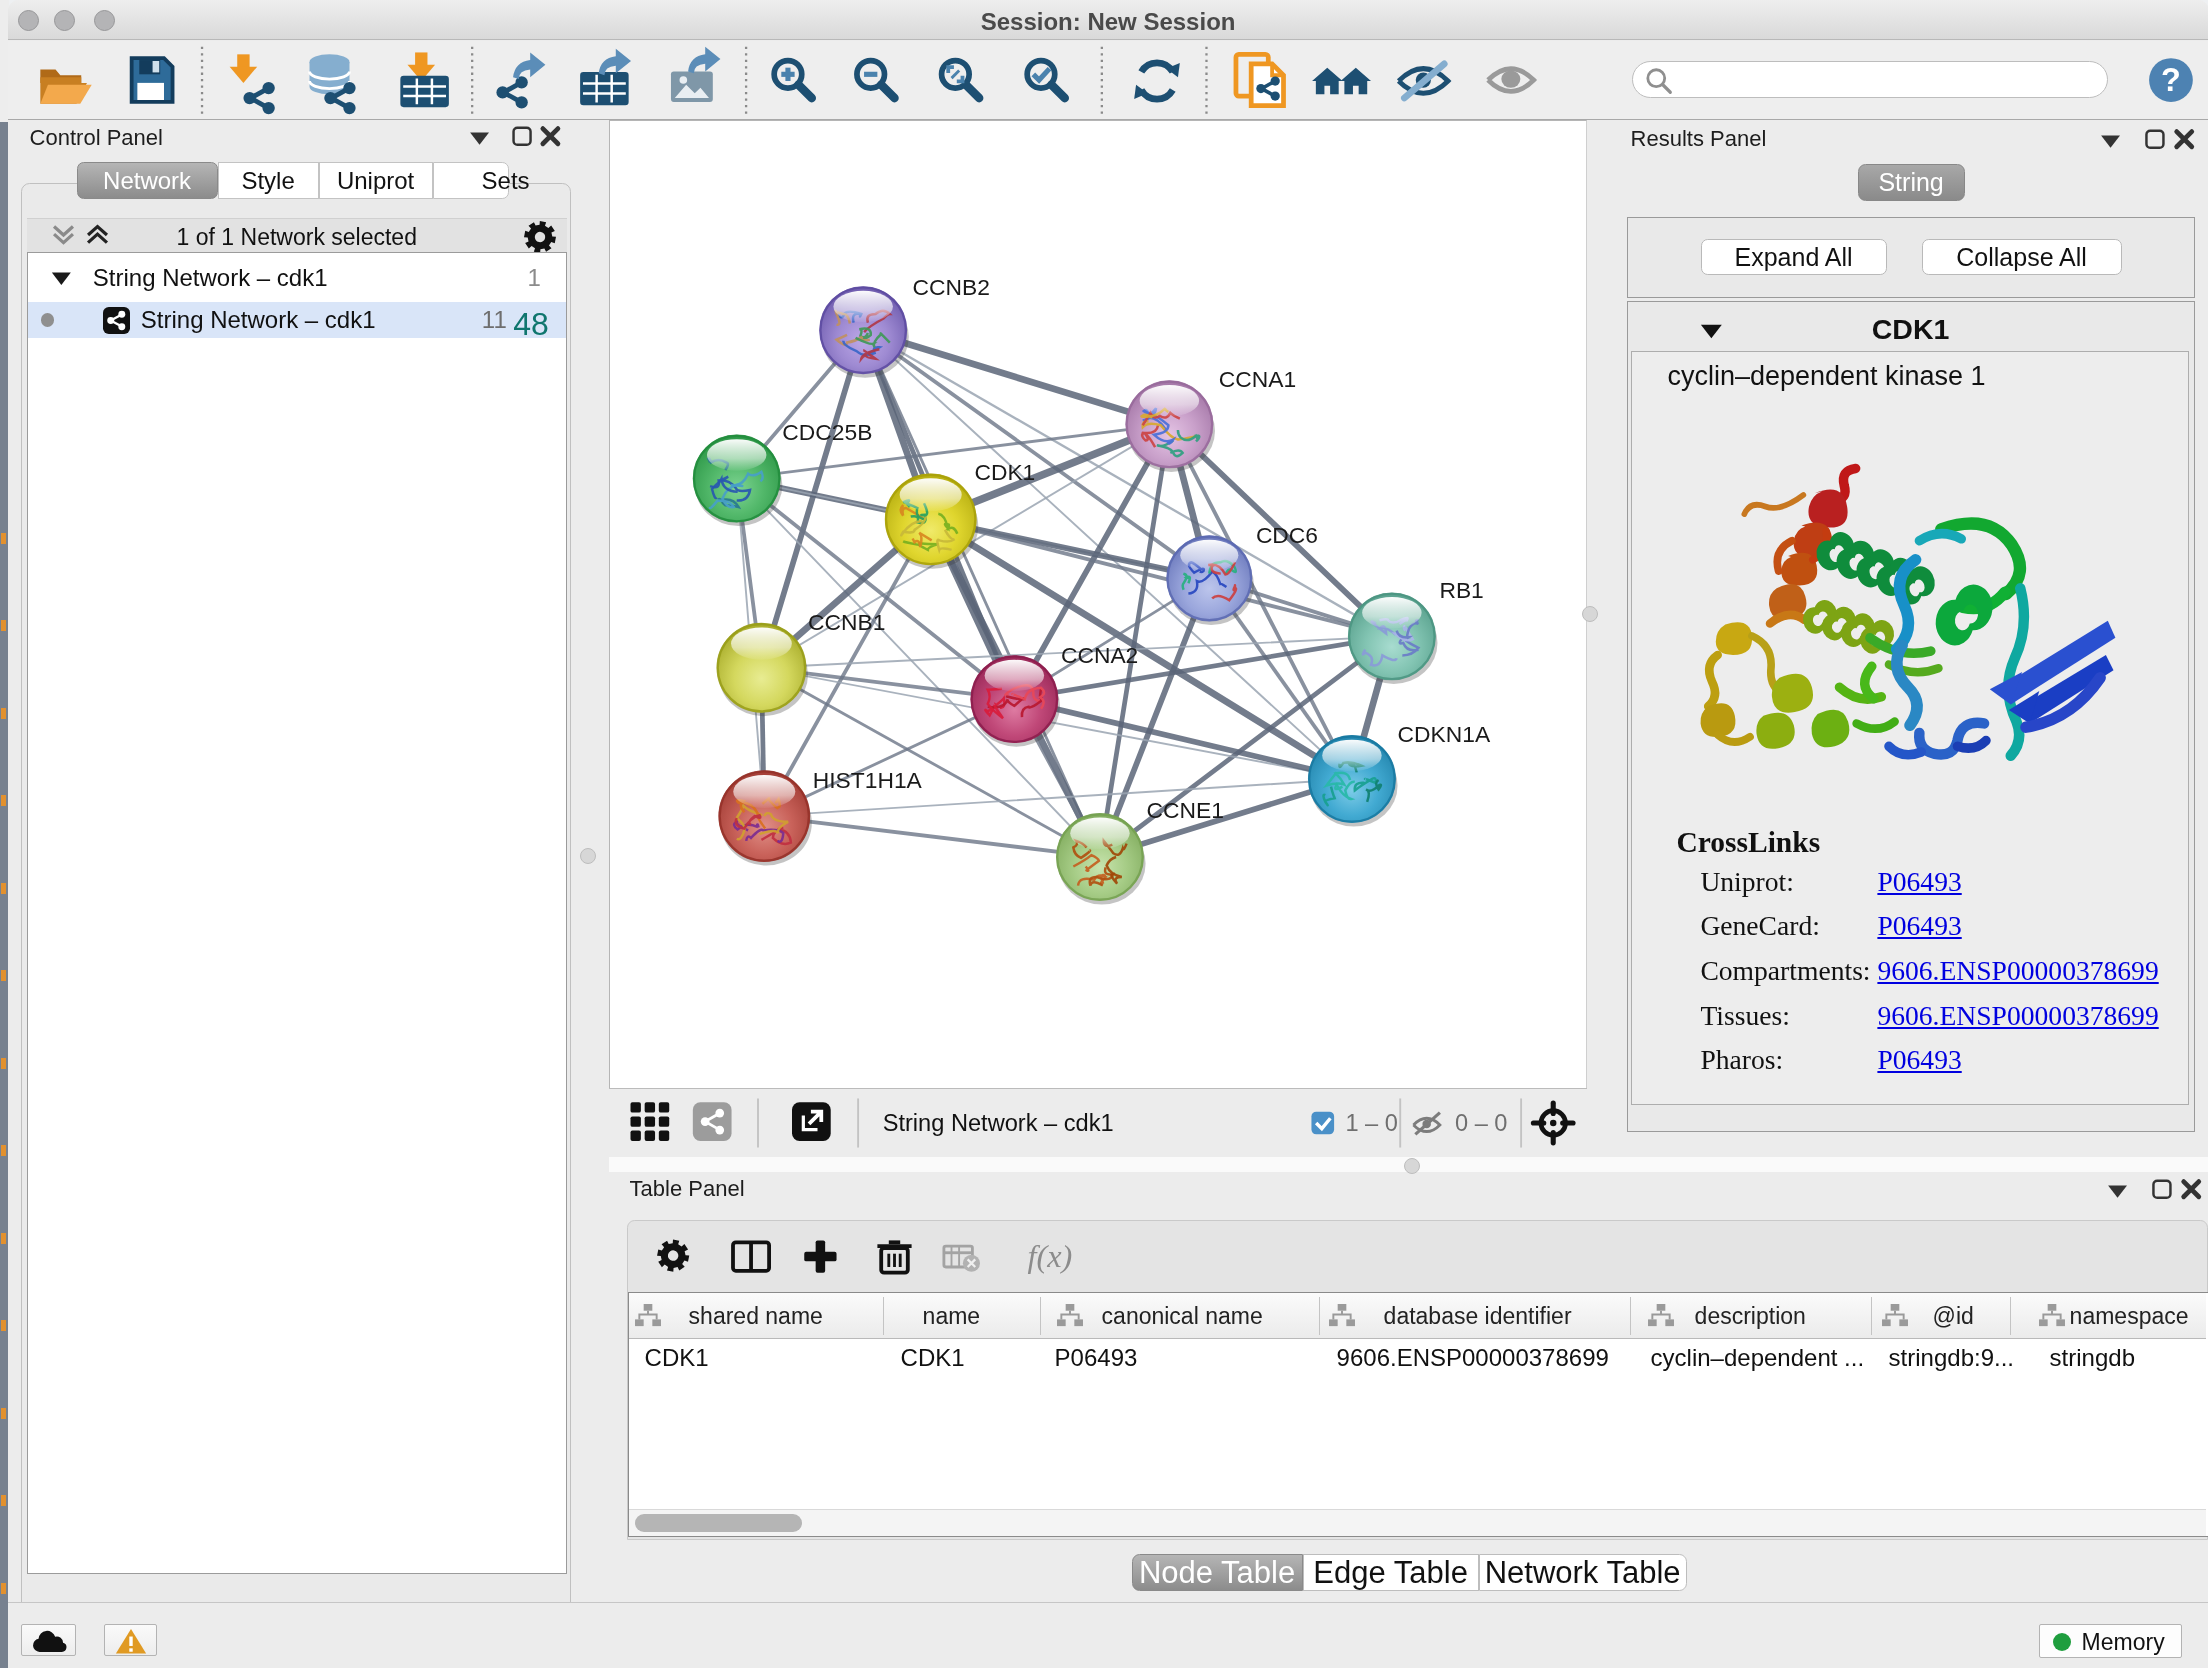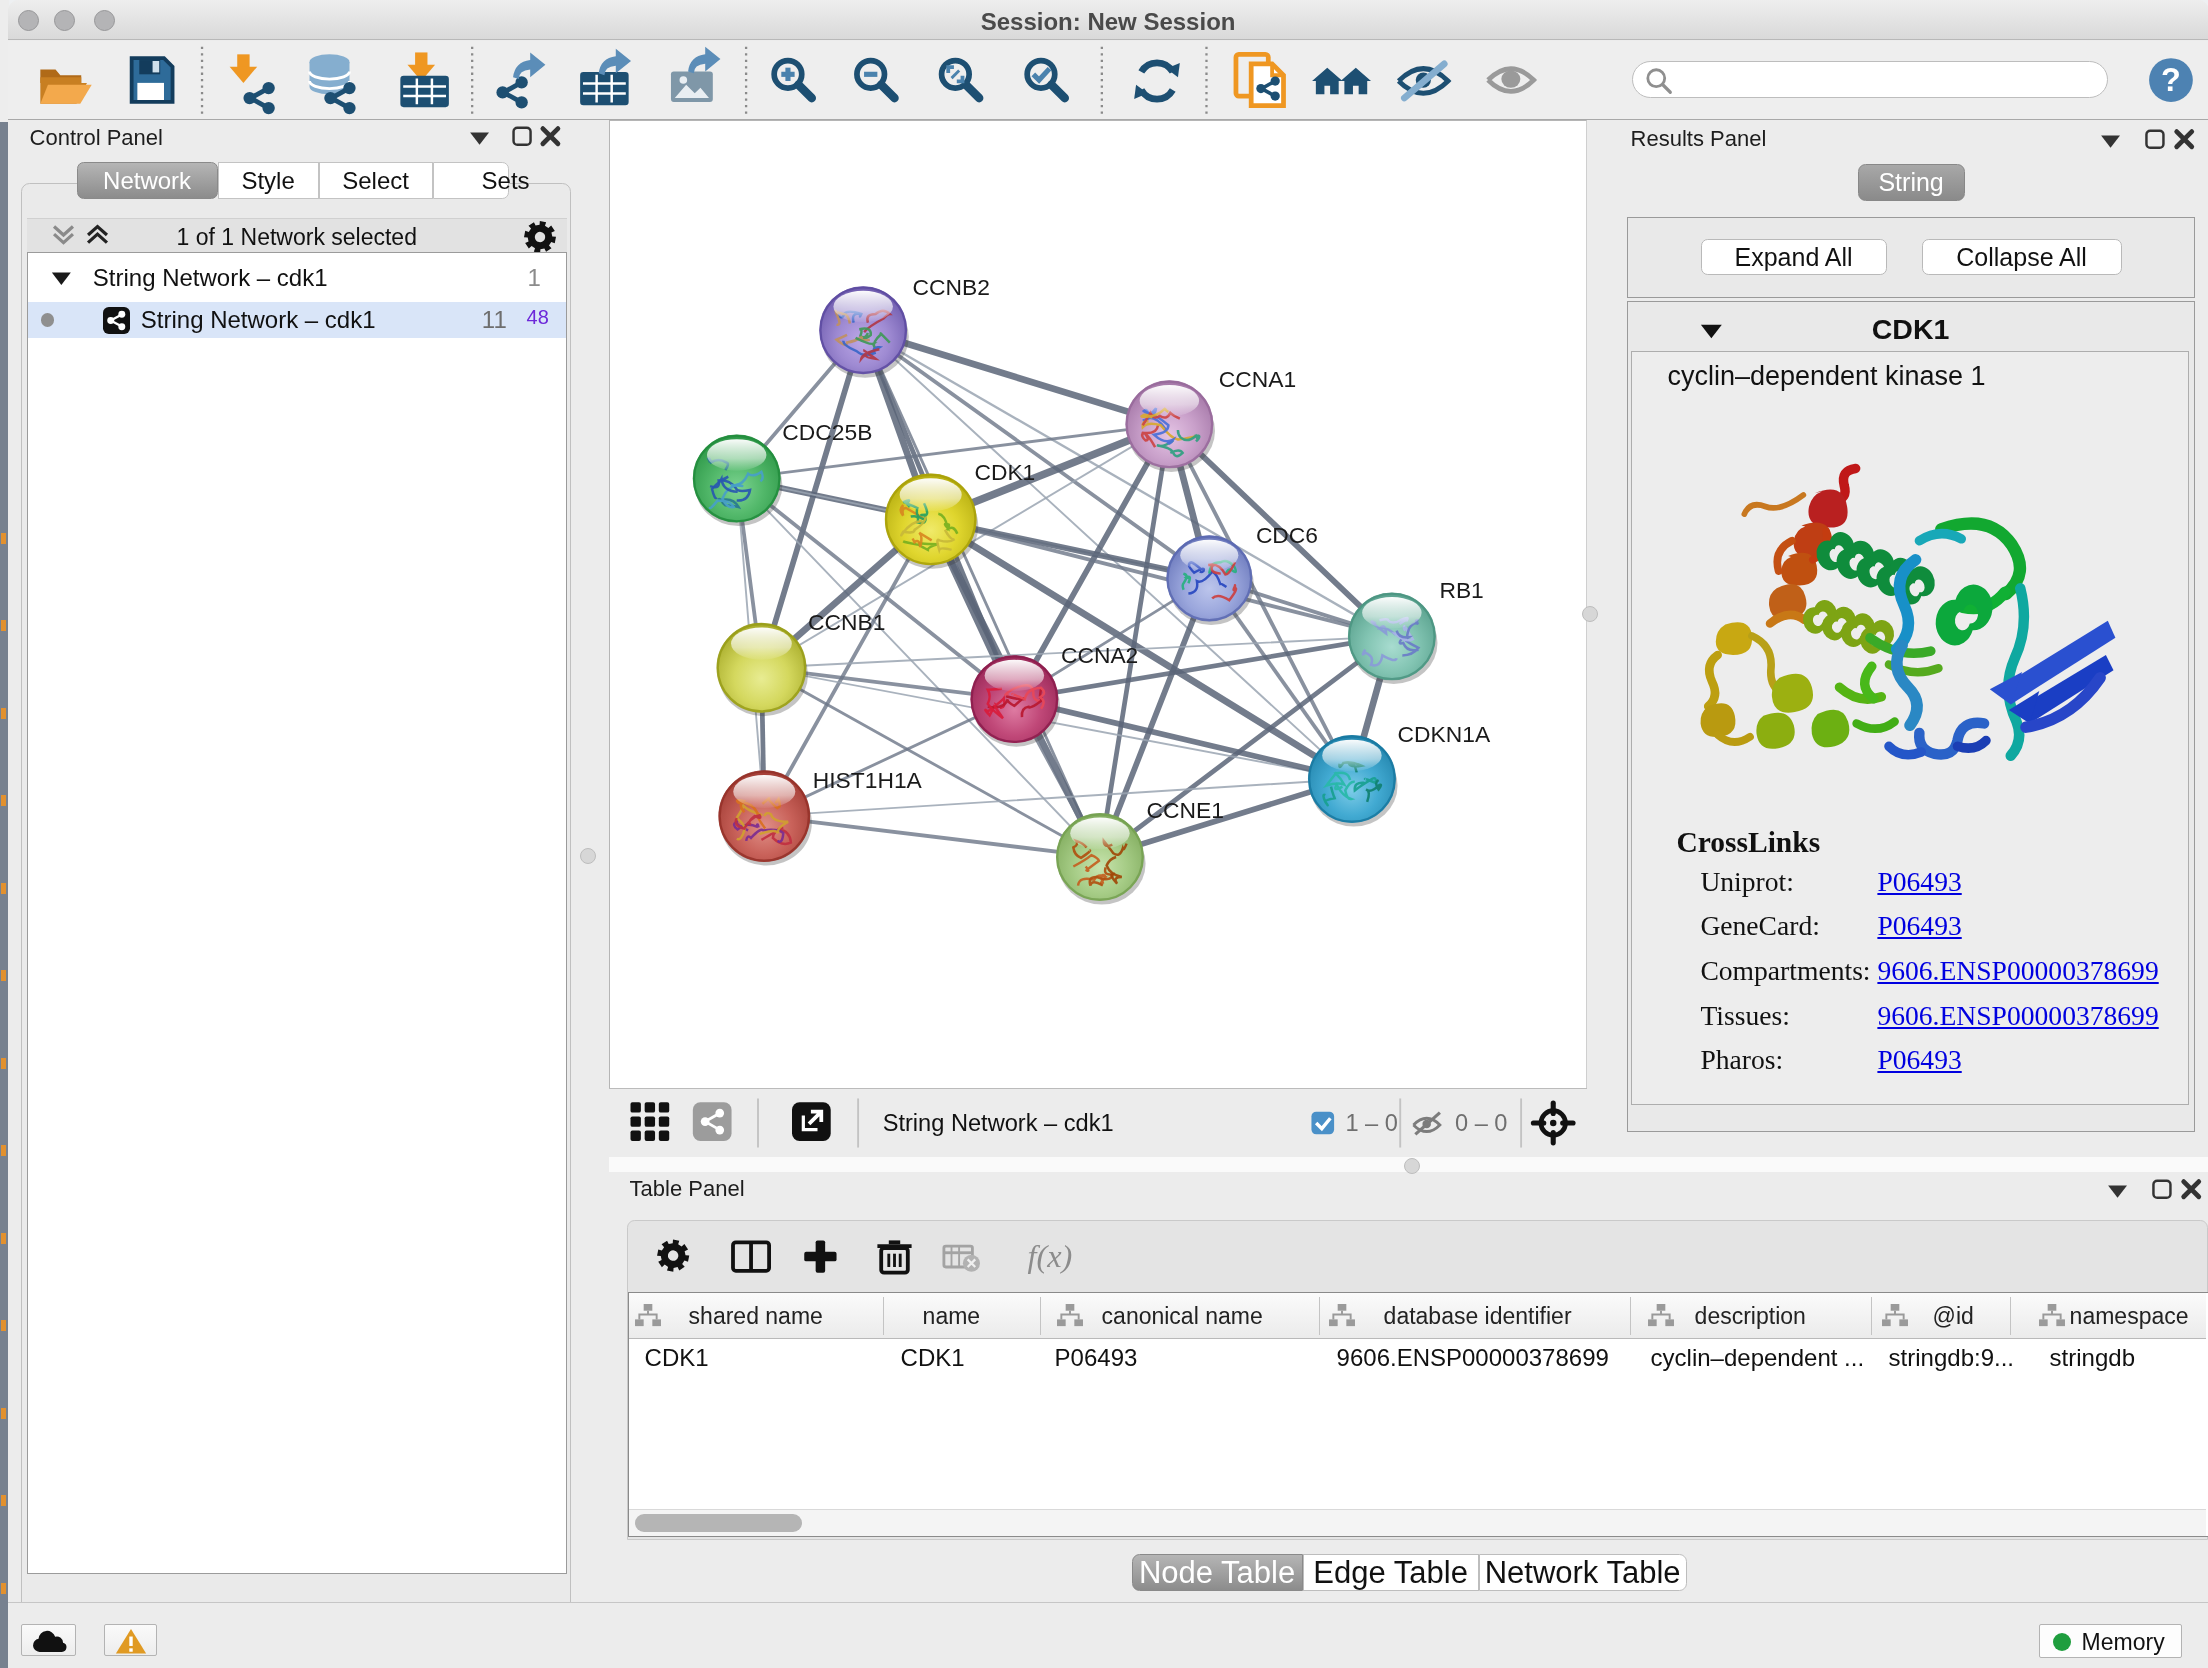--- a/index.html
+++ b/index.html
@@ -246,21 +246,21 @@
   </div>
   <div id="cp">
     <div class="ptitle" style="left:21px;top:2.9px;">Control Panel</div>
     <svg class="picons" style="left:457px;top:0;" width="114" height="34" viewBox="0 0 120 36">
       <path d="M4,11 l20,0 l-10,13 z" fill="#333"></path>
       <rect x="50" y="6" width="18" height="18" rx="4" fill="none" stroke="#333" stroke-width="2.6"></rect>
       <path d="M81,7 l16,16 M97,7 l-16,16" stroke="#333" stroke-width="5" stroke-linecap="round"></path>
     </svg>
     <div class="tab tabsel" style="left:68px;width:141px;border-radius:6.7px;">Network</div>
     <div class="tab" style="left:209px;width:101px;">Style</div>
-    <div class="tab" style="left:310px;width:114px;">Select</div>
+    <div class="tab" style="left:310px;width:114px;">Uniprot</div>
     <div class="tab" style="left:424px;width:76px;border-radius:0 6.7px 6.7px 0;padding-left:48px;">Sets</div>
     <div id="cpbox">
       <div id="cpbar">
         <svg width="95" height="34" style="position:absolute;left:23px;top:0;" viewBox="0 0 100 36">
           <path d="M4,8 l10,9 l10,-9 M4,16 l10,9 l10,-9" stroke="#8a8a8a" stroke-width="3.4" fill="none"></path>
           <path d="M40,17 l10,-9 l10,9 M40,25 l10,-9 l10,9" stroke="#222" stroke-width="3.4" fill="none"></path>
         </svg>
         <div style="position:absolute;left:0;top:4.8px;width:100%;text-align:center;font-size:23px;color:#111;">1 of 1 Network selected</div>
         <svg width="38" height="34" style="position:absolute;right:7.6px;top:1px;" viewBox="0 0 40 36">
           <path transform="translate(20,18) rotate(11)" d="M16.6,-3.4 L16.6,3.4 L12.7,2.9 L11.0,6.9 L14.2,9.3 L9.3,14.2 L6.9,11.0 L2.9,12.7 L3.4,16.6 L-3.4,16.6 L-2.9,12.7 L-6.9,11.0 L-9.3,14.2 L-14.2,9.3 L-11.0,6.9 L-12.7,2.9 L-16.6,3.4 L-16.6,-3.4 L-12.7,-2.9 L-11.0,-6.9 L-14.2,-9.3 L-9.3,-14.2 L-6.9,-11.0 L-2.9,-12.7 L-3.4,-16.6 L3.4,-16.6 L2.9,-12.7 L6.9,-11.0 L9.3,-14.2 L14.2,-9.3 L11.0,-6.9 L12.7,-2.9 Z M5.5,0 A5.5,5.5 0 1 0 -5.5,0 A5.5,5.5 0 1 0 5.5,0 Z" fill="#111" fill-rule="evenodd"></path>
@@ -281,21 +281,21 @@
             <g stroke="#fff" stroke-width="2.4">
                 <line x1="8" y1="14" x2="19" y2="8"></line>
                 <line x1="8" y1="14" x2="19" y2="20"></line>
               </g>
             <circle cx="8" cy="14" r="3.6" fill="#fff"></circle>
               <circle cx="19.5" cy="7.5" r="3.6" fill="#fff"></circle>
               <circle cx="19.5" cy="20.5" r="3.6" fill="#fff"></circle>
           </svg>
           <div style="position:absolute;left:113px;top:3.8px;font-size:24px;color:#111;">String Network – cdk1</div>
           <div style="position:absolute;right:59px;top:3.8px;font-size:24px;color:#6e6e6e;">11</div>
-          <div style="position:absolute;right:17px;top:3.8px;font-size:20px;color:#6d28d9;">48</div>
+          <div style="position:absolute;right:17px;top:3.8px;font-size:32px;color:#0f766e;">48</div>
         </div>
       </div>
     </div>
   </div>
   <div id="nv">
     <div id="nvcanvas">
         <svg width="978" height="968" style="position:absolute;left:0;top:0;" xmlns="http://www.w3.org/2000/svg" viewBox="0 0 1028 1018">
 <defs>
 <linearGradient id="cap" x1="0" y1="0" x2="0" y2="1">
 <stop offset="0%" stop-color="#ffffff" stop-opacity="0.97"></stop>

